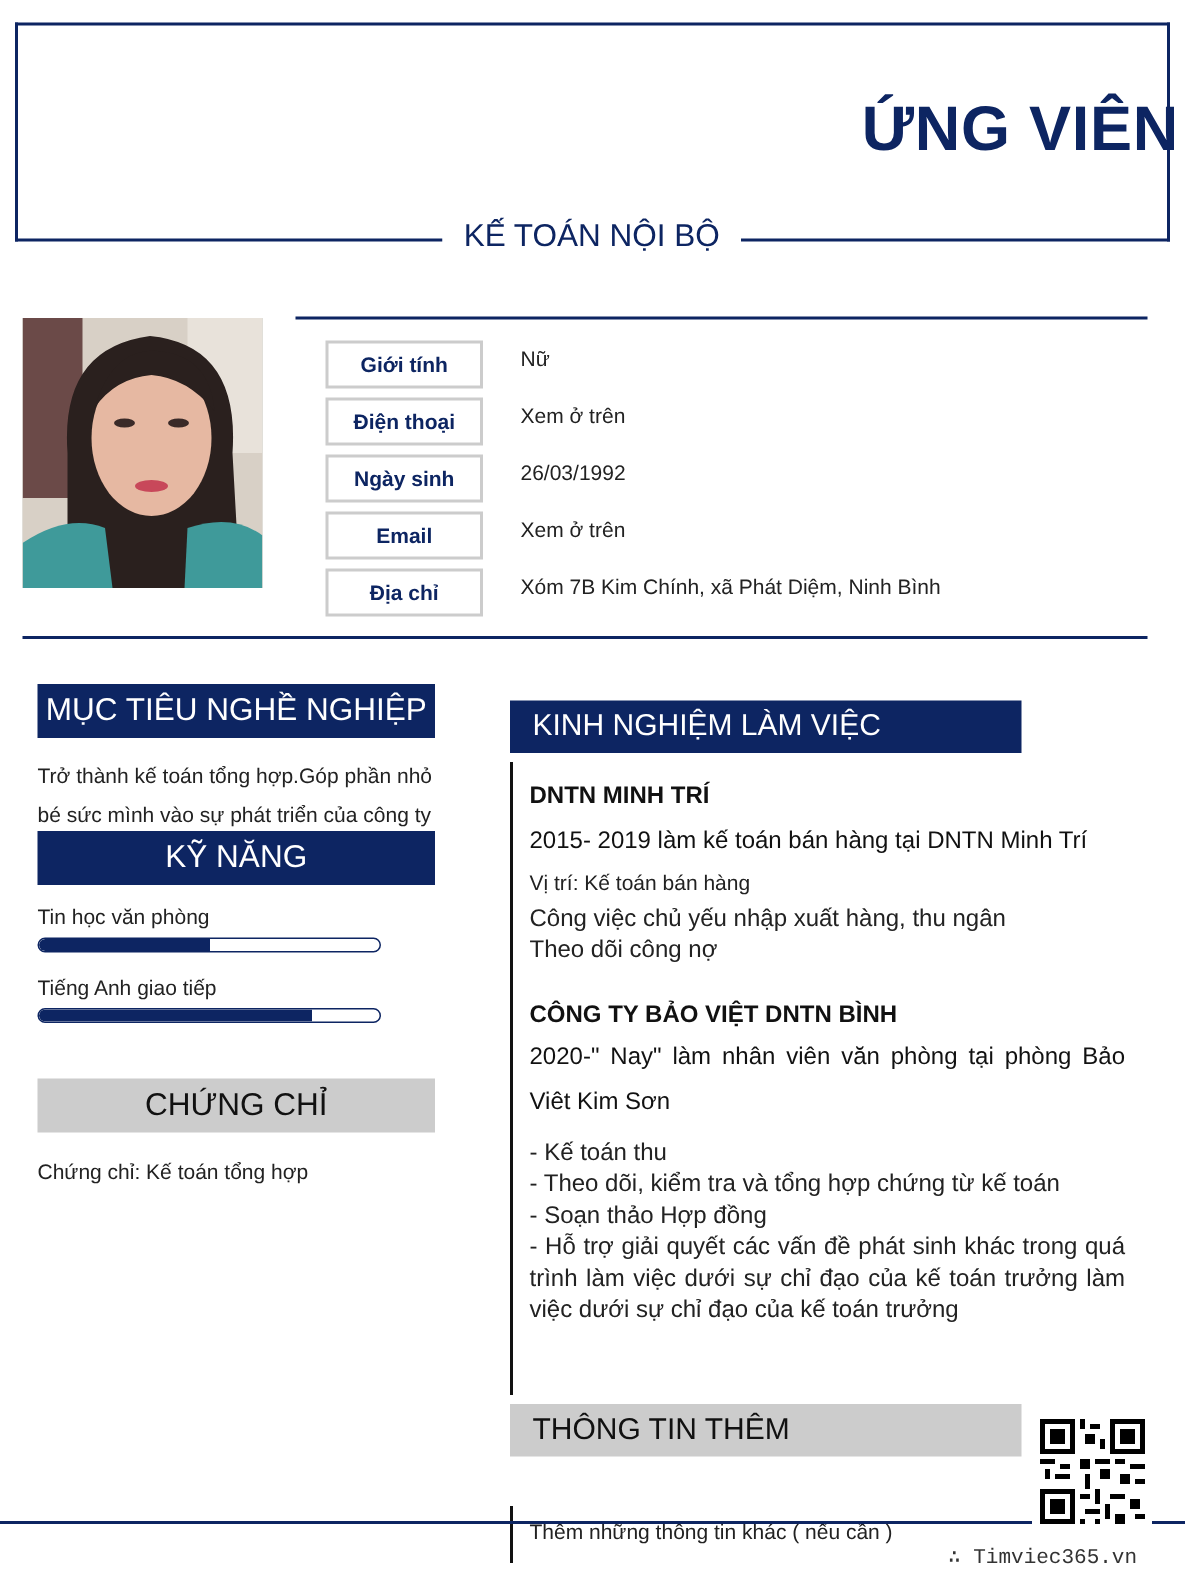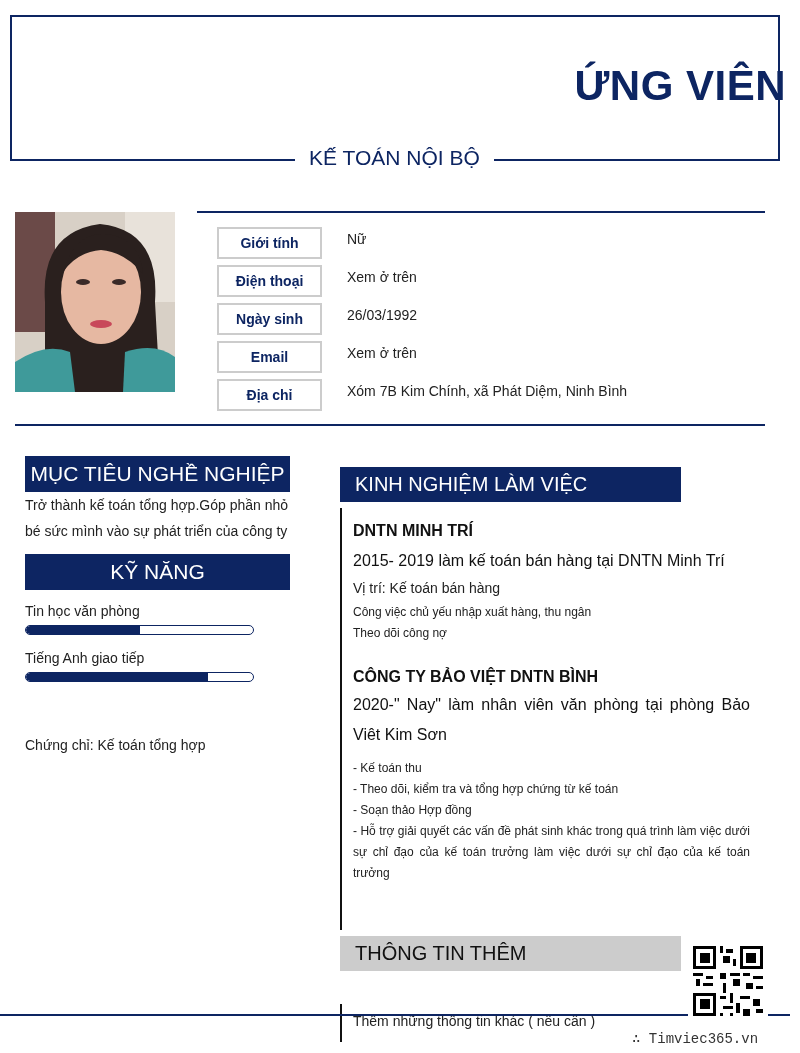--- a/index.html
+++ b/index.html
@@ -20,21 +20,21 @@
   .sec-head-grey { background: #ccc; color: #111; font-size: 21px; text-align: center; height: 36px; line-height: 36px; }
   .body-text { font-size: 14px; color: #222; line-height: 26px; }
   .skill-label { font-size: 14px; color: #222; }
   .bar { width: 229px; height: 10px; border: 1.5px solid #0d2562; border-radius: 5px; overflow: hidden; margin-top: 6px; background: #fff; }
   .bar-fill { height: 100%; background: #0d2562; border-radius: 5px 0 0 5px; }
   .right-head { position: absolute; left: 340px; width: 341px; height: 35px; line-height: 35px; padding-left: 15px; font-size: 20px; }
   .right-body { position: absolute; left: 340px; width: 410px; border-left: 2px solid #111; padding-left: 11px; }
   .company { font-weight: bold; font-size: 16px; color: #111; }
   .period { font-size: 16px; color: #111; line-height: 30px; text-align: justify; }
   .position { font-size: 14px; color: #222; }
-  .desc { font-size: 12px; color: #222; line-height: 21px; text-align: justify; }
+  .desc { font-size: 16px; color: #222; line-height: 21px; text-align: justify; }
   .footer-line { position: absolute; left: 0; top: 1014px; width: 790px; height: 2px; background: #0d2562; }
   .qr { position: absolute; left: 688px; top: 942px; width: 80px; height: 78px; background: #fff; padding: 4px; }
   .watermark { position: absolute; left: 632px; top: 1030px; font-family: "Liberation Mono", monospace; font-size: 14px; color: #333; }
 </style>
 </head>
 <body>
 
 <div class="header-box"></div>
 <div class="header-bottom-left"></div>
 <div class="header-bottom-right"></div>
@@ -77,40 +77,41 @@
 </div>
 <div class="info-row" style="top:379px">
   <div class="info-label">Địa chỉ</div>
   <div class="info-value">Xóm 7B Kim Chính, xã Phát Diệm, Ninh Bình</div>
 </div>
 
 <div class="info-line-bottom"></div>
 
 <div class="left-col" style="top:456px">
   <div class="sec-head-navy">MỤC TIÊU NGHỀ NGHIỆP</div>
-  <div class="body-text" style="margin-top:0;">Trở thành kế toán tổng hợp.Góp phần nhỏ bé sức mình vào sự phát triển của công ty</div>
+  <div class="body-text" style="margin-top:12px;">Trở thành kế toán tổng hợp.Góp phần nhỏ bé sức mình vào sự phát triển của công ty</div>
 </div>
 
 <div class="left-col" style="top:554px">
   <div class="sec-head-navy">KỸ NĂNG</div>
   <div style="margin-top:13px">
     <div class="skill-label">Tin học văn phòng</div>
     <div class="bar">
         <div class="bar-fill" style="width:50%"></div>
       </div>
   </div>
   <div style="margin-top:15px">
     <div class="skill-label">Tiếng Anh giao tiếp</div>
     <div class="bar">
         <div class="bar-fill" style="width:80%"></div>
       </div>
   </div>
 </div>
 
 <div class="left-col" style="top:719px">
+  <div class="sec-head-grey">CHỨNG CHỈ</div>
   <div class="body-text" style="margin-top:13px">Chứng chỉ: Kế toán tổng hợp</div>
 </div>
 
 <div class="right-head" style="top:467px; background:#0d2562; color:#fff;">KINH NGHIỆM LÀM VIỆC</div>
 
 <div class="right-body" style="top:508px; height:422px; padding-top:14px;">
   <div>
     <div class="company">DNTN MINH TRÍ</div>
     <div class="period" style="margin-top:6px">2015- 2019 làm kế toán bán hàng tại DNTN Minh Trí</div>
     <div class="position" style="margin-top:4px">Vị trí: Kế toán bán hàng</div>

